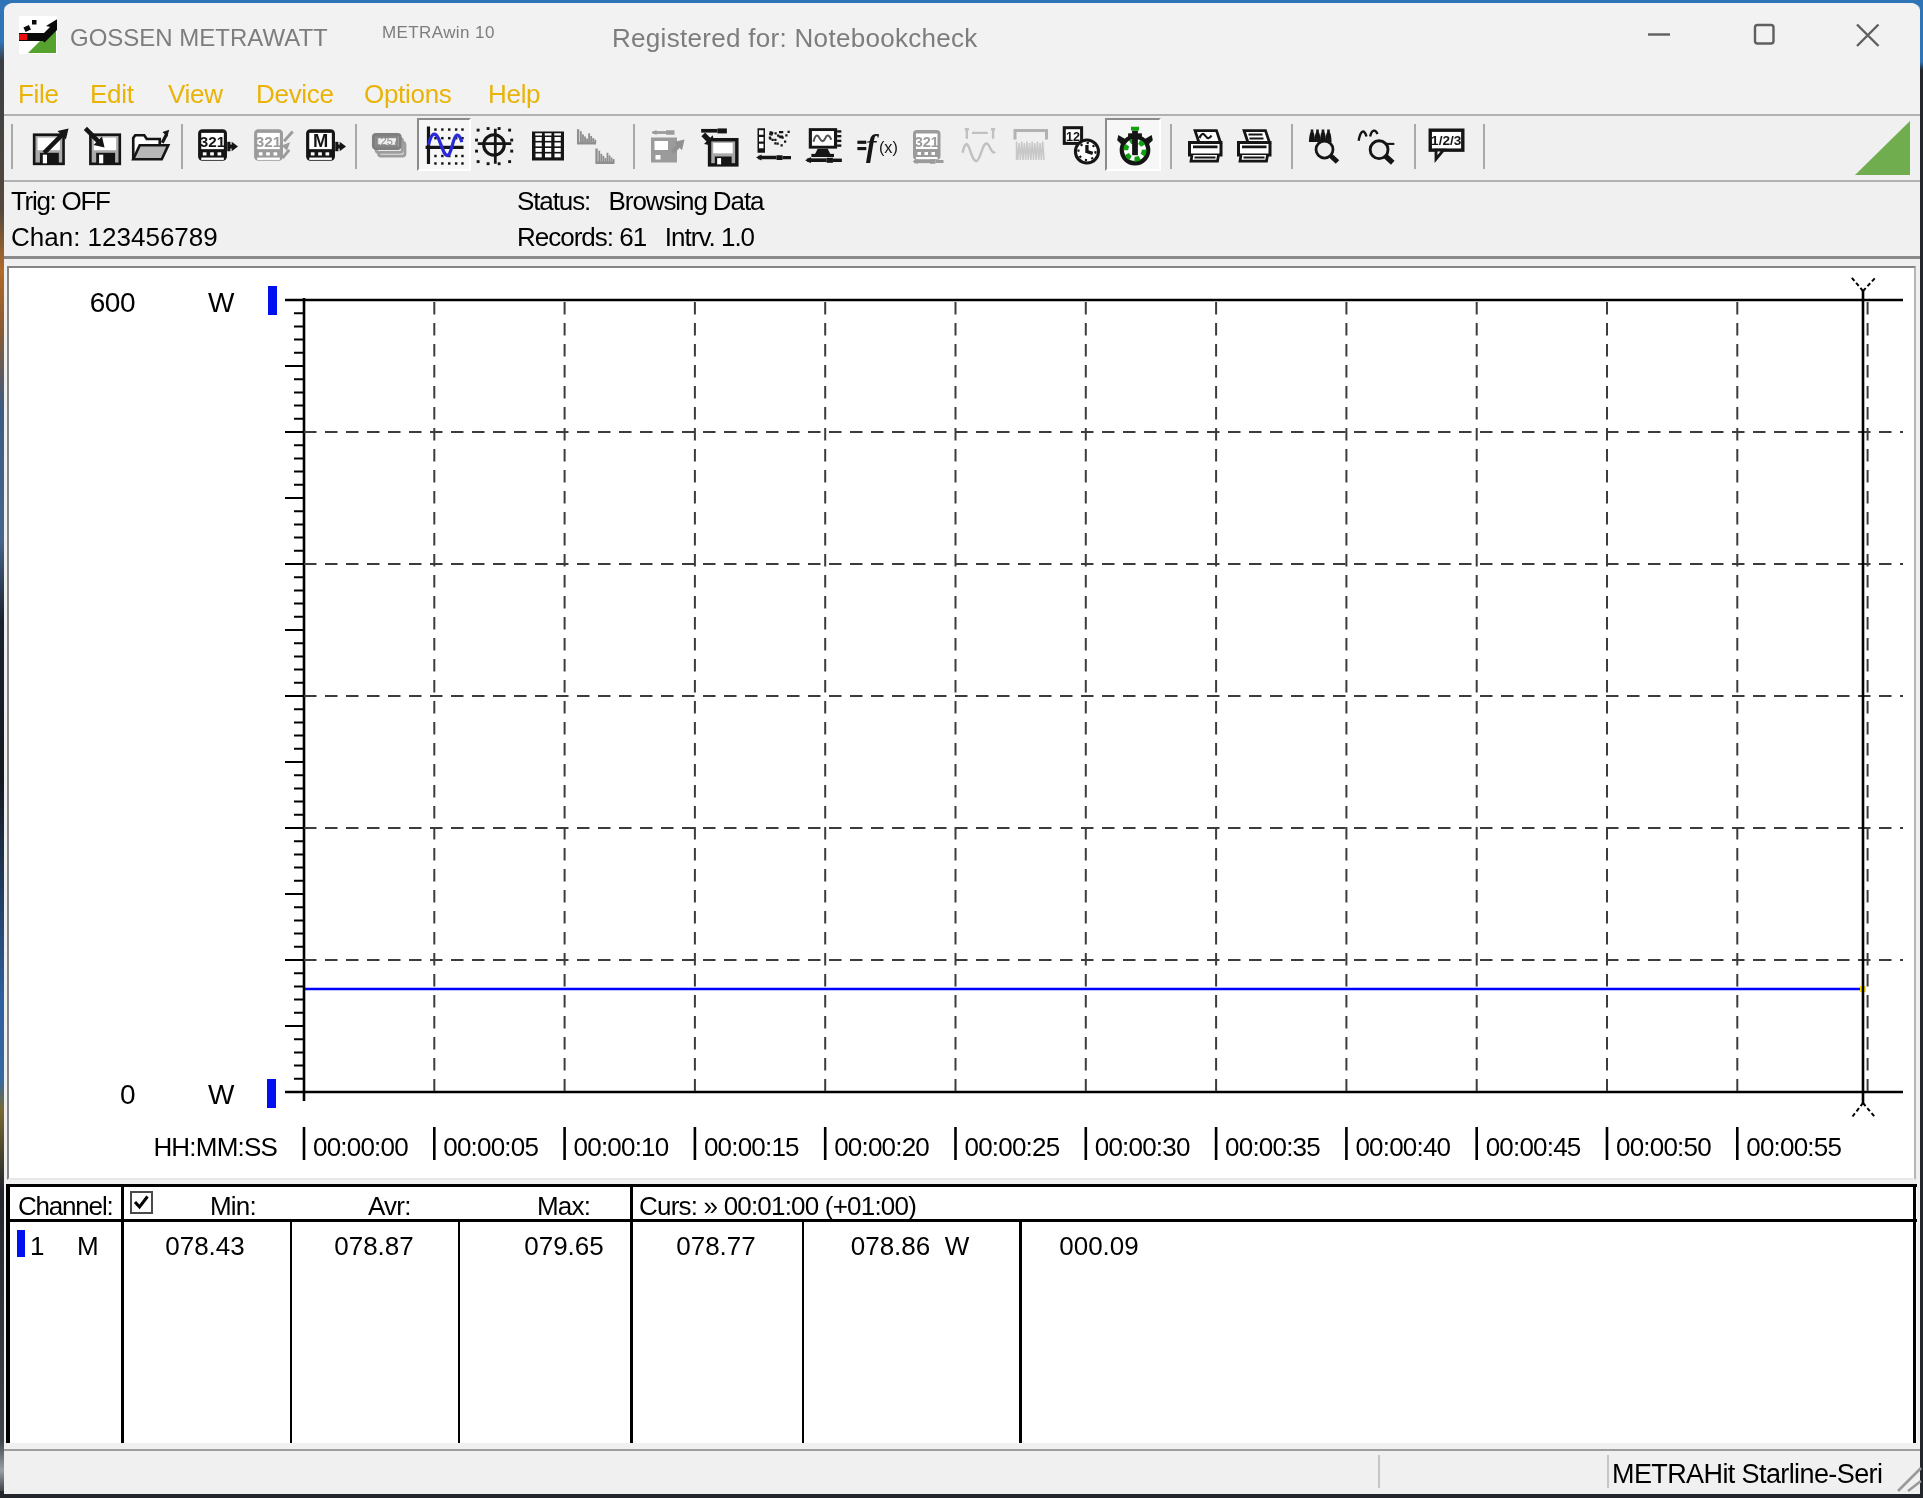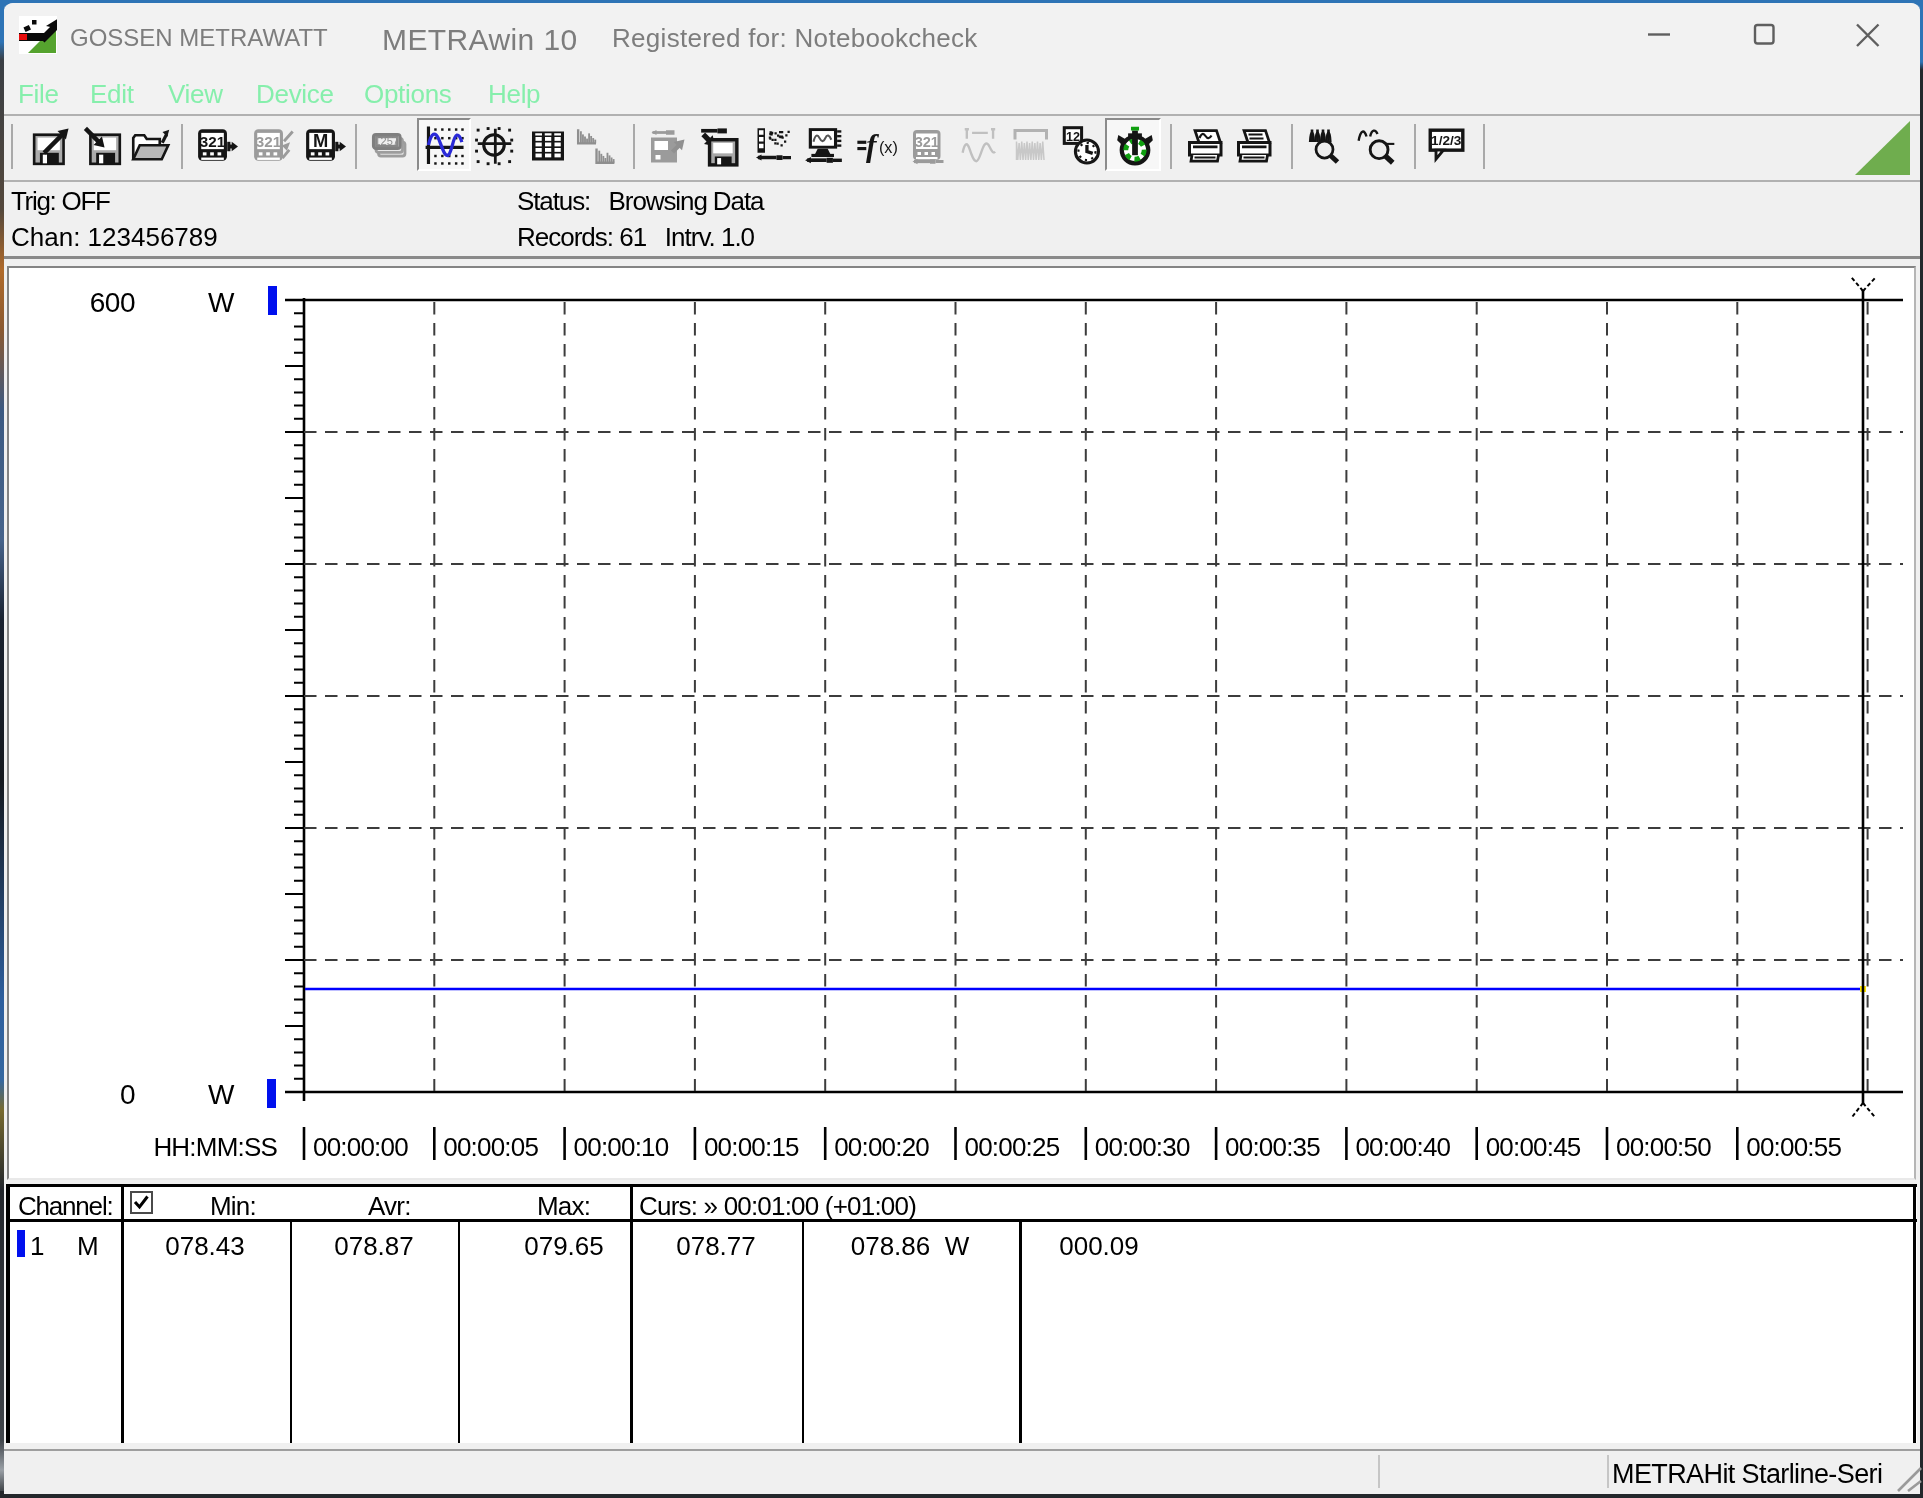--- a/index.html
+++ b/index.html
@@ -1,19 +1,19 @@
 <!DOCTYPE html>
 <html><head><meta charset="utf-8">
 <style>
 html,body{margin:0;padding:0;}
 body{width:1923px;height:1498px;overflow:hidden;background:#26292d;font-family:"Liberation Sans",sans-serif;}
 #page{position:absolute;left:0;top:0;width:1923px;height:1088px;}
 .abs{position:absolute;}
 .bit{font-size:26px;letter-spacing:-0.8px;color:#000;white-space:pre;}
-.menuitem{font-size:26px;letter-spacing:-0.3px;color:#86efac;}
+.menuitem{font-size:26px;letter-spacing:-0.3px;color:#eab308;}
 .titletxt{font-size:24px;letter-spacing:-1.2px;color:#7d7d7d;white-space:pre;}
 svg{display:block;}
 </style></head><body>
 <div id="page">
 
 <div class="abs" style="left:0;top:0;width:6px;height:1498px;background:linear-gradient(#2e74b6 0px,#2e74b6 42px,#3a3f45 60px,#54483c 210px,#b06a2a 270px,#8a5a32 330px,#3c5a82 410px,#47648c 540px,#1a2230 620px,#15191f 780px,#2e5f9e 1000px,#3668a0 1080px,#776a30 1110px,#22262c 1190px,#3f444a 1440px,#9aa0a6 1470px,#23272b 1498px);"></div>
 <div class="abs" style="left:1920px;top:0;width:3px;height:1498px;background:linear-gradient(#2e74b6 0px,#2e74b6 62px,#23272b 70px,#23272b 1498px);"></div>
 <div class="abs" style="left:0;top:1491px;width:1923px;height:7px;background:#23272b;"></div>
 <div class="abs" style="left:0;top:0;width:40px;height:16px;background:#2e74b6;"></div>
 <div class="abs" style="left:1883px;top:0;width:40px;height:16px;background:#2e74b6;"></div>
@@ -23,21 +23,21 @@
 <rect x="0" y="0" width="38" height="38" fill="#fff"></rect>
 <polygon points="37,9 37,37 9,37" fill="#55a32e"></polygon>
 <rect x="0" y="17" width="26" height="8" fill="#0a0a0a"></rect>
 <rect x="0" y="18" width="8" height="6" fill="#e80c0c"></rect>
 <path d="M23 24 L40 7" stroke="#0a0a0a" stroke-width="7" fill="none"></path>
 <polygon points="27,10 40,2 36,12" fill="#0a0a0a"></polygon>
 <rect x="5" y="10" width="6" height="5" fill="#0a0a0a" transform="rotate(-25 8 12)"></rect>
 <rect x="13" y="4" width="4.5" height="4.5" fill="#0a0a0a"></rect>
 </svg>
 <div class="abs titletxt" style="left:70px;top:24px;letter-spacing:0px;">GOSSEN METRAWATT</div>
-<div class="abs titletxt" style="left:382px;top:23px;font-size:30px;letter-spacing:0.4px;">METRAwin 10</div>
+<div class="abs titletxt" style="left:382px;top:23px;font-size:17px;letter-spacing:0.4px;">METRAwin 10</div>
 <div class="abs titletxt" style="left:612px;top:23px;font-size:26px;letter-spacing:0.3px;">Registered for: Notebookcheck</div>
 <svg class="abs" style="left:1640px;top:14px;" width="260" height="44" viewBox="0 0 260 44">
 <path d="M8 20.5 L30 20.5" stroke="#5f5f5f" stroke-width="2.4" fill="none"></path>
 <rect x="115" y="11" width="18.5" height="18.5" rx="2.5" fill="none" stroke="#5f5f5f" stroke-width="2.4"></rect>
 <path d="M217 10.5 L238.5 32 M238.5 10.5 L217 32" stroke="#5f5f5f" stroke-width="2.4" fill="none"></path>
 </svg>
 <div class="abs menuitem" style="left:18px;top:79px;">File</div>
 <div class="abs menuitem" style="left:90px;top:79px;text-align:center;">Edit</div>
 <div class="abs menuitem" style="left:168px;top:79px;">View</div>
 <div class="abs menuitem" style="left:256px;top:79px;">Device</div>

